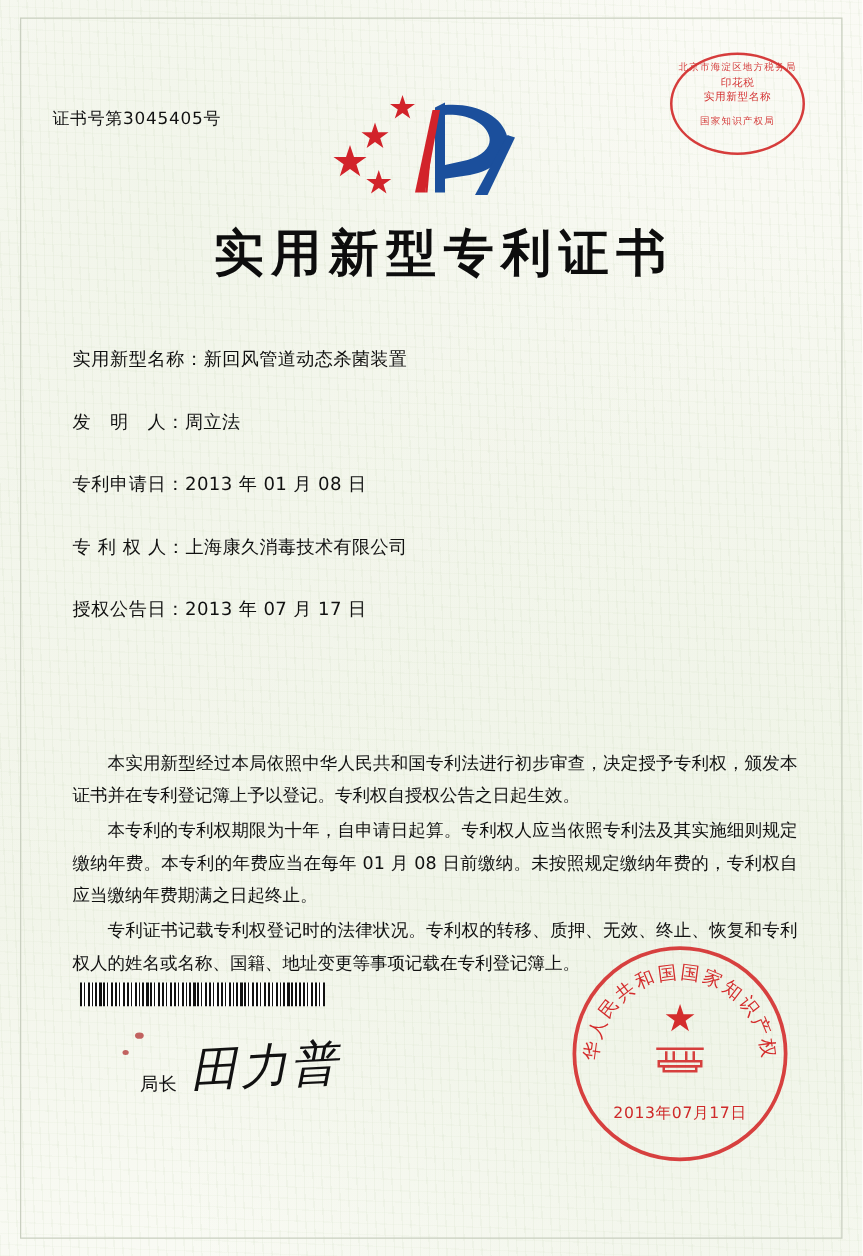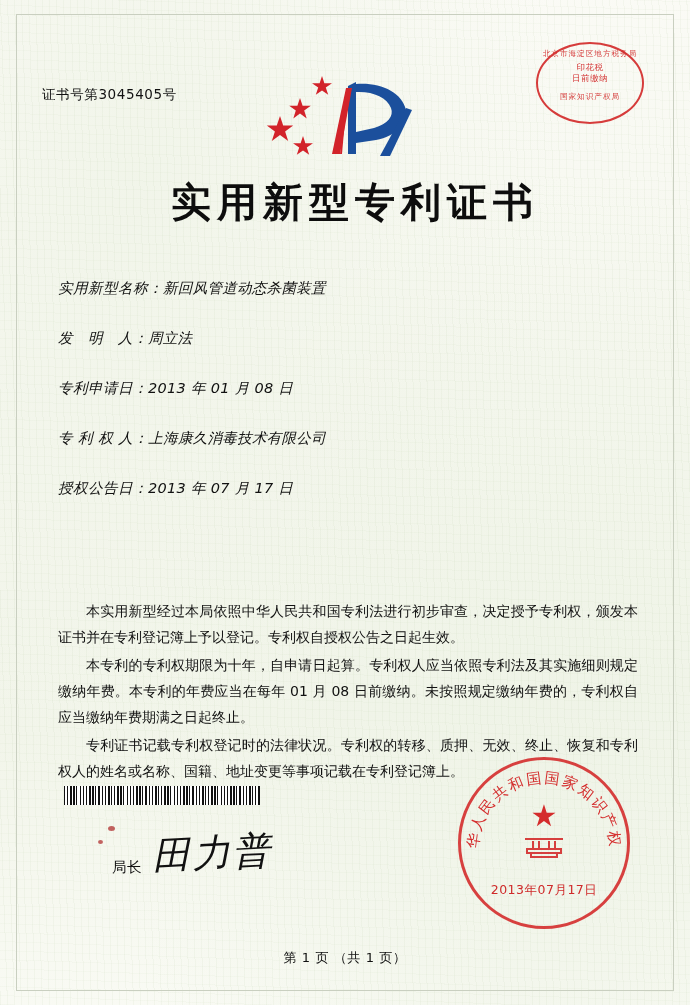--- a/index.html
+++ b/index.html
@@ -123,21 +123,20 @@
     left: 58px;
     top: 278px;
     right: 50px;
   }
   .field-row {
     font-size: 14.5px;
     line-height: 20px;
     margin-bottom: 30px;
     color: #111;
     white-space: nowrap;
-    font-style: italic;
   }
   .field-label {
     display: inline-block;
     letter-spacing: 0.5px;
   }
   .field-value {
     display: inline-block;
     letter-spacing: 0.3px;
   }
 
@@ -290,21 +289,21 @@
       <path d="M76,96 L90,30 L96,30 L84,96 Z" fill="#d2232a"></path>
       <path d="M124,98 L150,50 L156,52 L134,98 Z" fill="#1b4f9c"></path>
     </svg>
   </div>
 
   <div class="top-stamp">
     <div class="ring"></div>
     <div class="arc arc-top">北京市海淀区地方税务局</div>
     <div class="txt">
       <div>印花税</div>
-      <div>日前缴纳</div>
+      <div>实用新型名称</div>
     </div>
     <div class="arc arc-bottom">国家知识产权局</div>
   </div>
 
   <div class="title">实用新型专利证书</div>
 
   <div class="fields">
     <div class="field-row">
       <span class="field-label">实用新型名称：</span><span class="field-value">新回风管道动态杀菌装置</span>
     </div>
@@ -350,14 +349,13 @@
       <g fill="none" stroke="#d42c2c" stroke-width="2">
         <rect x="10" y="20" width="34" height="4"></rect>
         <rect x="14" y="24" width="26" height="4"></rect>
         <path d="M16,20 L16,12 M22,20 L22,12 M32,20 L32,12 M38,20 L38,12"></path>
         <path d="M8,10 L46,10"></path>
       </g>
     </svg>
     <div class="date">2013年07月17日</div>
   </div>
 
-  <div class="footer">第 1 页 （共 1 页）</div>
 </div>
 
 </body></html>

